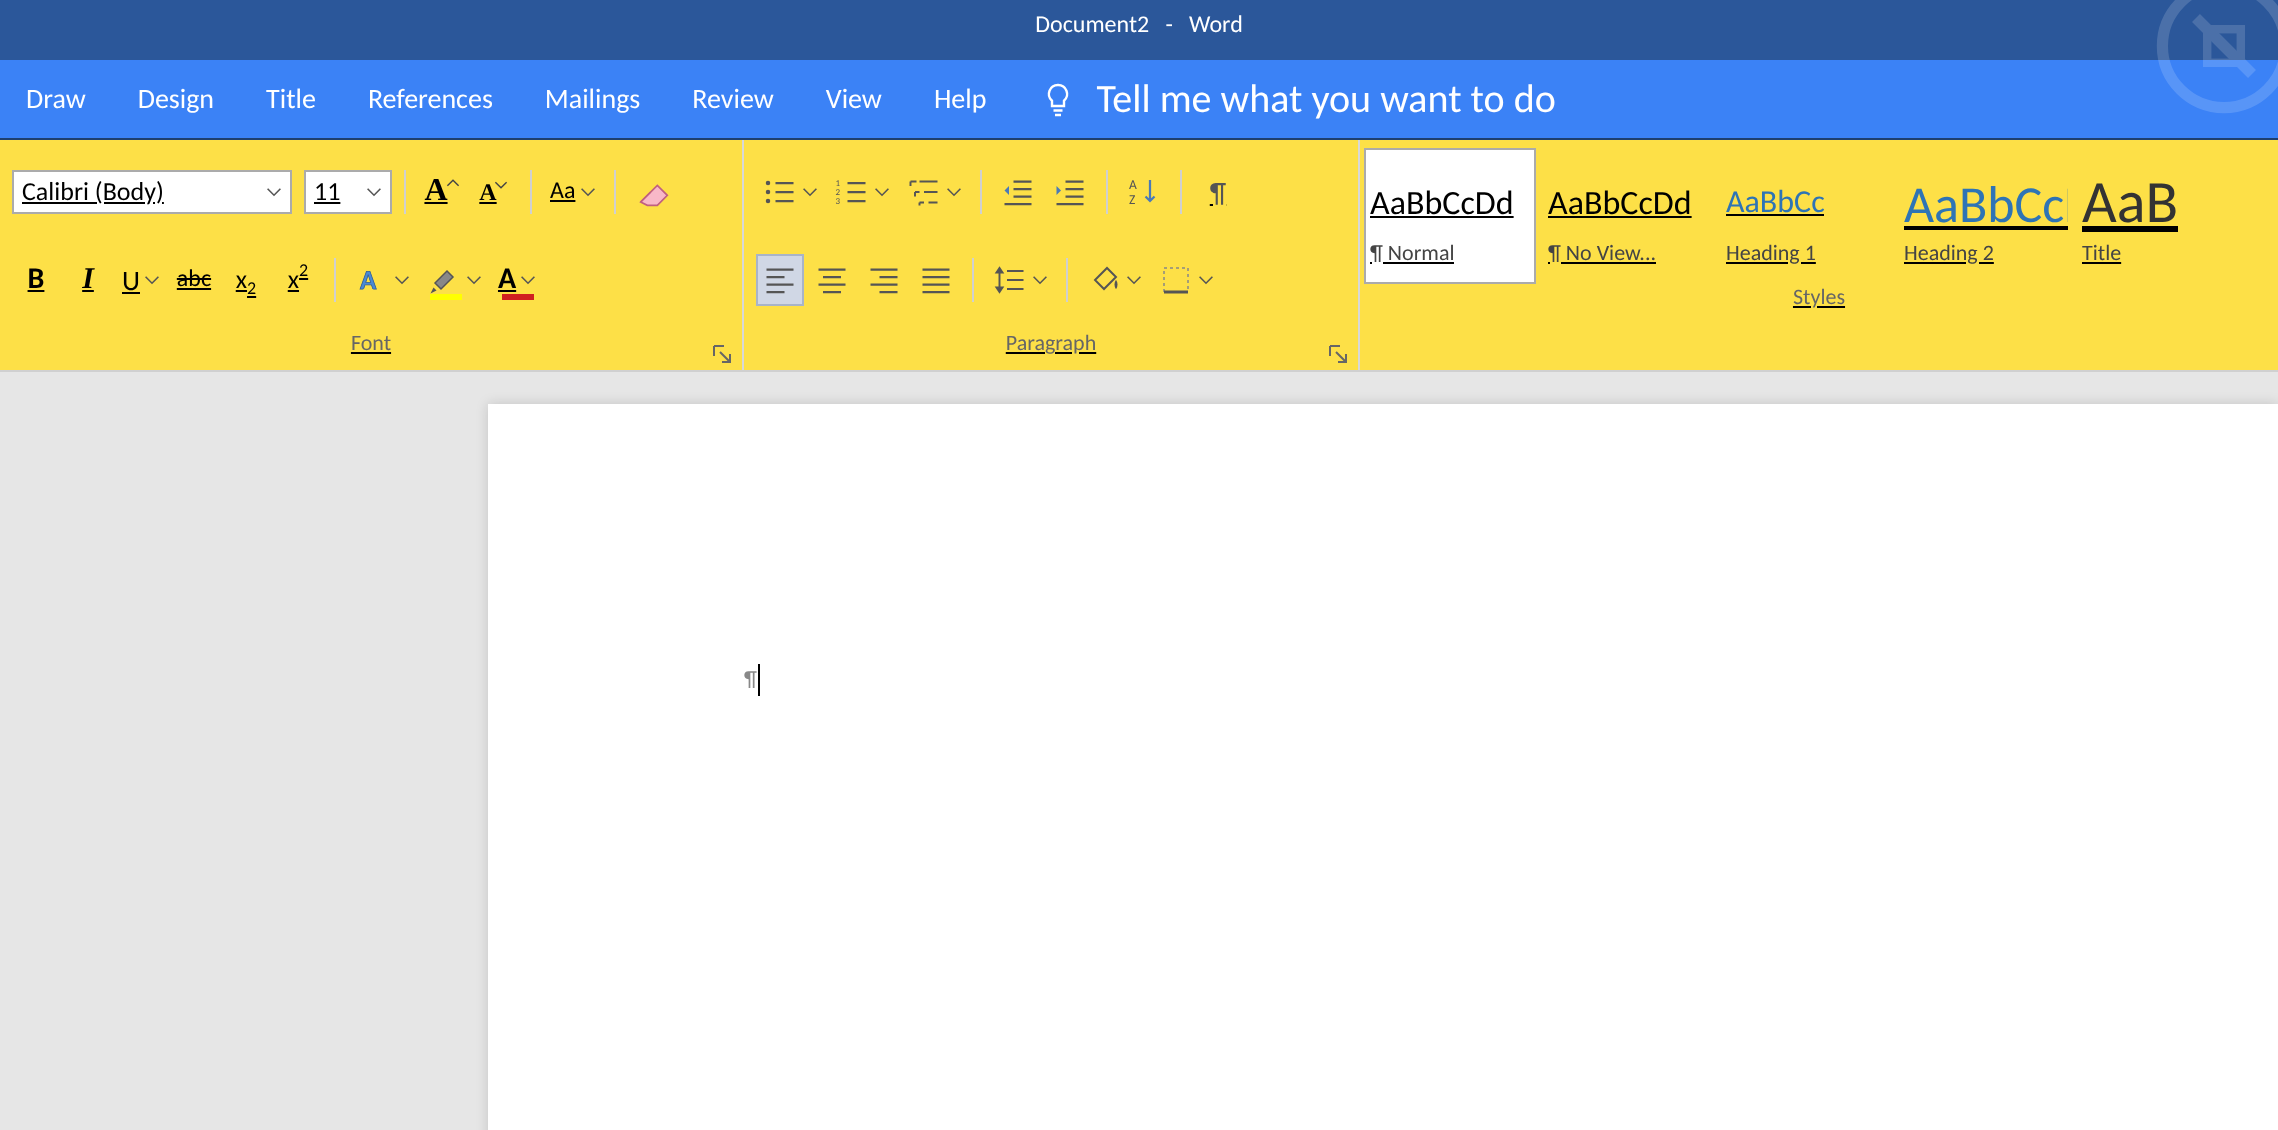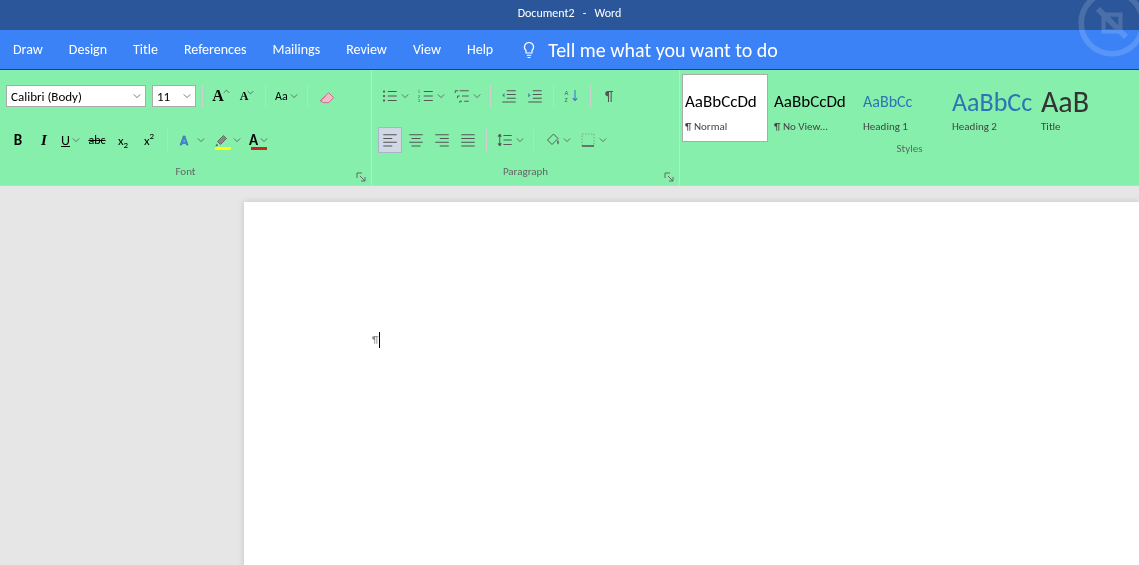--- a/index.html
+++ b/index.html
@@ -3,21 +3,21 @@
 <meta charset="utf-8">
 <style>
 * { margin:0; padding:0; box-sizing:border-box; font-family:"Segoe UI",Calibri,sans-serif; user-select:none; }
 body { width:1139px; height:565px; background:#e6e6e6; overflow:hidden; position:relative; }
 .titlebar { height:30px; background:#2b579a; color:#fff; display:flex; align-items:center; justify-content:center; font-size:12px; position:relative; }
 .titlebar-text { position:absolute; left:50%; transform:translateX(-50%); top:6px;}
 .watermark { position:absolute; right:-8px; top:-12px; width:70px; height:70px; opacity:.15; }
 .menubar { height:40px; background:#3b82f6; color:#fff; display:flex; padding:0 0 0 0; font-size:14px; border-bottom:1px solid #1e3f6f; }
 .menubar .tab { padding:0 13px; height:100%; display:flex; align-items:center; cursor:pointer; }
 .tellme { display:flex; align-items:center; margin-left:14px; gap:10px; font-size:20px; }
-.ribbon { height:116px; background:#86efac; border-bottom:1px solid #d0d0d0; display:flex; }
+.ribbon { height:116px; background:#fde047; border-bottom:1px solid #d0d0d0; display:flex;text-decoration:underline; }
 .group { border-right:1px solid #d8d8d8; display:flex; flex-direction:column; position:relative; }
 .group-body { flex:1; display:flex; flex-direction:column; padding:4px 6px 0 6px; }
 .group-label { height:20px; font-size:11px; color:#666; text-align:center; position:relative; }
 .group-launcher { position:absolute; right:4px; bottom:2px; width:12px; height:12px; display:flex; align-items:center; justify-content:center; }
 .row { display:flex; align-items:center; height:44px; gap:2px;}
 .btn { display:flex; align-items:center; justify-content:center; height:26px; min-width:24px; padding:0 2px; cursor:pointer; border:1px solid transparent; position:relative; }
 .btn.active { background:#d0d7e5; border-color:#a8b4c8; }
 .dd { width:8px; margin-left:2px; }
 .font-box { width:140px; height:22px; border:1px solid #ababab; background:#fff; font-size:13px; padding:0 4px; display:flex; align-items:center; justify-content:space-between; }
 .size-box { width:44px; height:22px; border:1px solid #ababab; background:#fff; font-size:13px; padding:0 4px; display:flex; align-items:center; justify-content:space-between; margin-left:4px; }

